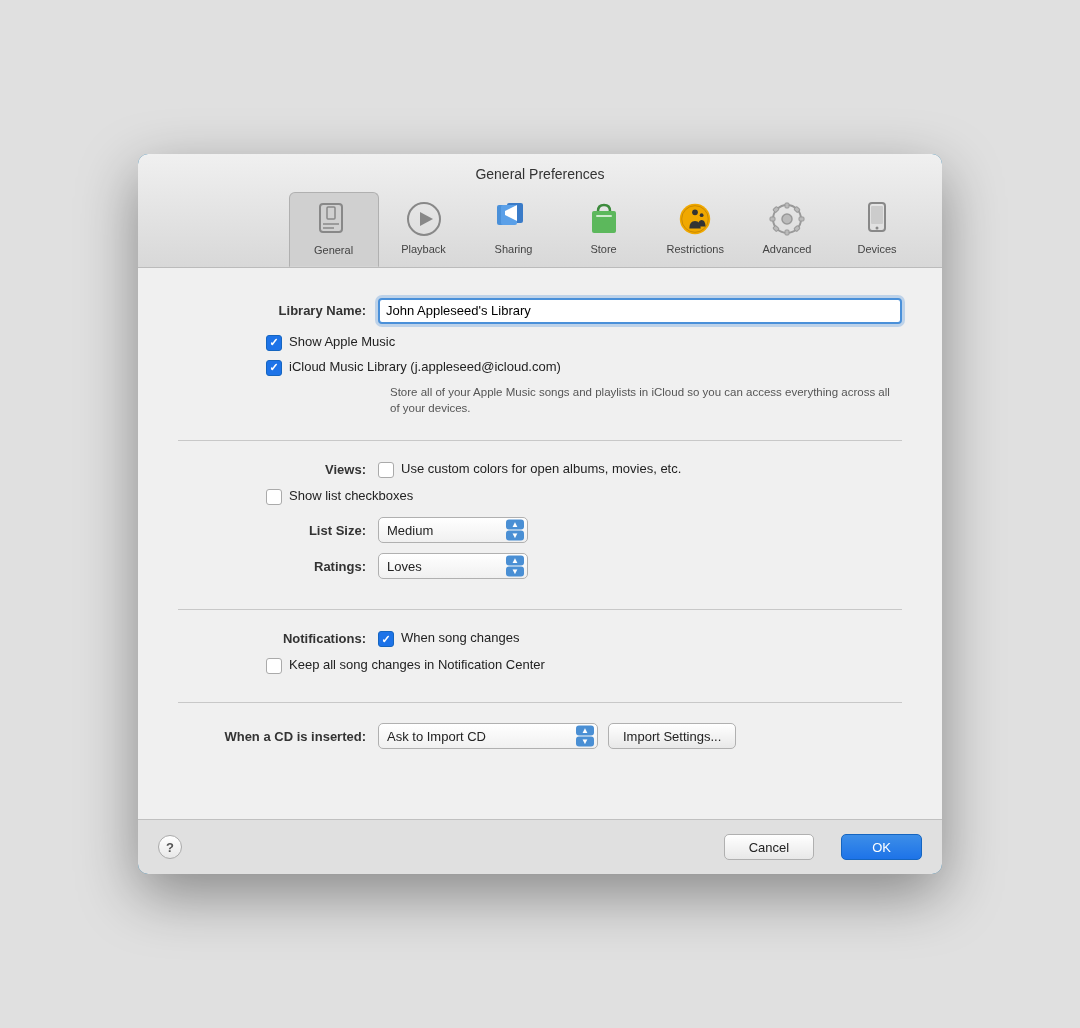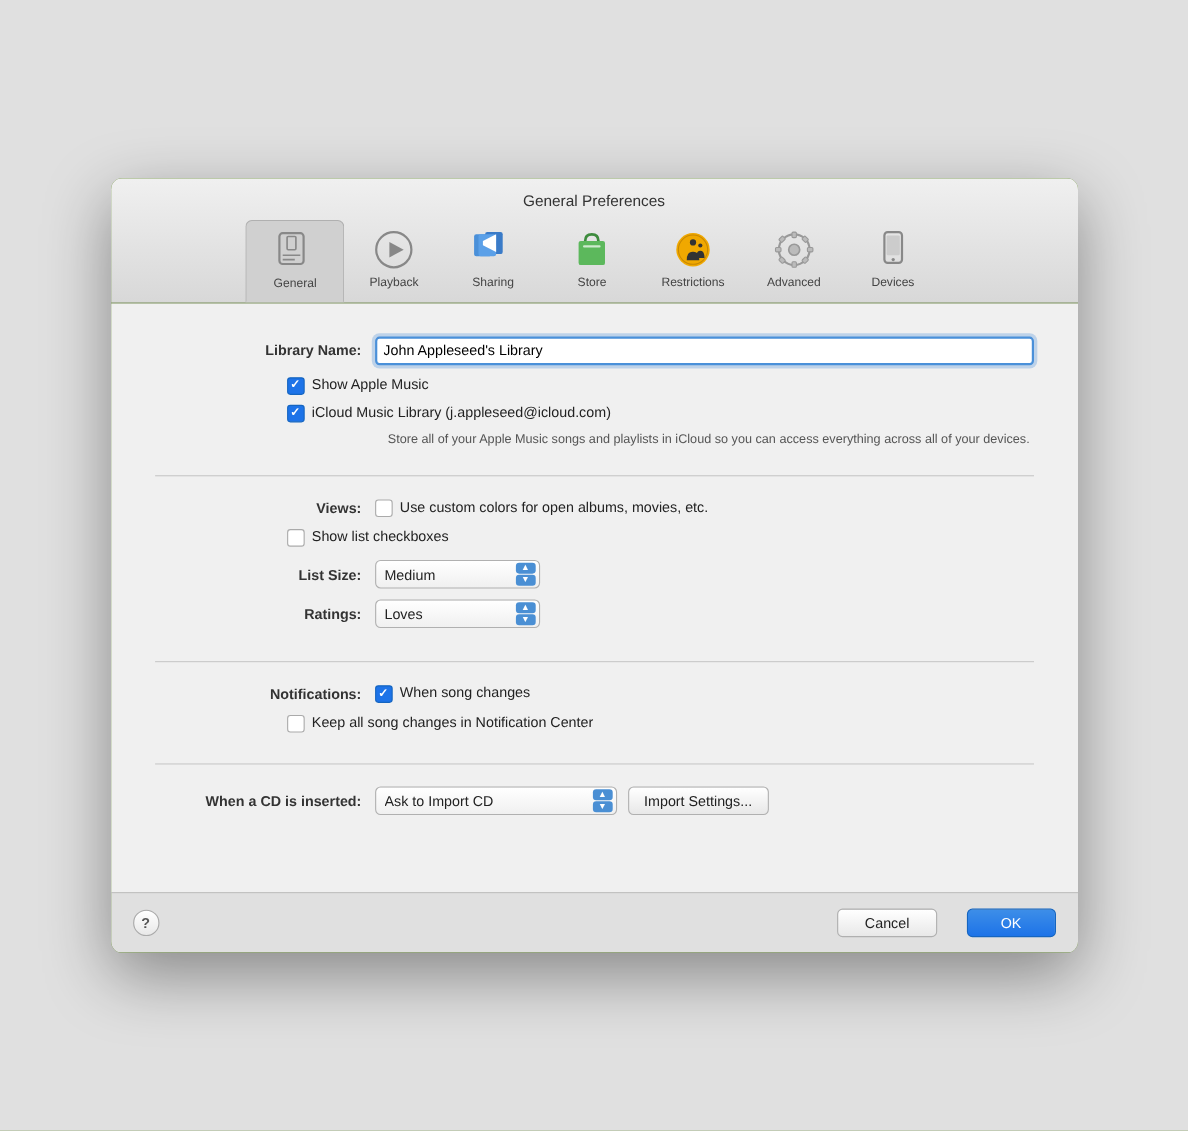--- a/index.html
+++ b/index.html
@@ -8,22 +8,22 @@
       font-family: -apple-system, BlinkMacSystemFont, 'Helvetica Neue', Arial, sans-serif;
       background: #e0e0e0;
       display: flex;
       align-items: center;
       justify-content: center;
       min-height: 100vh;
       font-size: 13px;
     }
 
     .window {
-      width: 879px;
-      background: #4d7c0f;
+      width: 804px;
+      background: #0369a1;
       border-radius: 10px;
       box-shadow: 0 20px 60px rgba(0,0,0,0.4);
       overflow: hidden;
     }
 
     .title-bar {
       background: linear-gradient(to bottom, #f0f0f0, #d8d8d8);
       padding: 12px 0 0 0;
       text-align: center;
       border-bottom: 1px solid #bbb;
@@ -31,21 +31,21 @@
 
     .title-bar h1 {
       font-size: 14px;
       font-weight: 500;
       color: #333;
       margin-bottom: 10px;
     }
 
     .tabs {
       display: flex;
-      justify-content: center;
+      justify-content: flex-end;
       gap: 0;
       padding: 0 20px;
     }
 
     .tab {
       display: flex;
       flex-direction: column;
       align-items: center;
       padding: 8px 18px 10px;
       cursor: pointer;
@@ -109,21 +109,21 @@
       padding: 2px 6px;
       font-size: 13px;
       background: white;
       outline: none;
       box-shadow: 0 0 0 3px rgba(74,144,217,0.3);
     }
 
     .checkbox-row {
       display: flex;
       align-items: flex-end;
-      margin-left: 120px;
+      margin-left: 88px;
       margin-bottom: 8px;
     }
 
     .checkbox-label {
       margin-left: 7px;
       font-size: 13px;
       color: #222;
       line-height: 1.3;
     }
 

